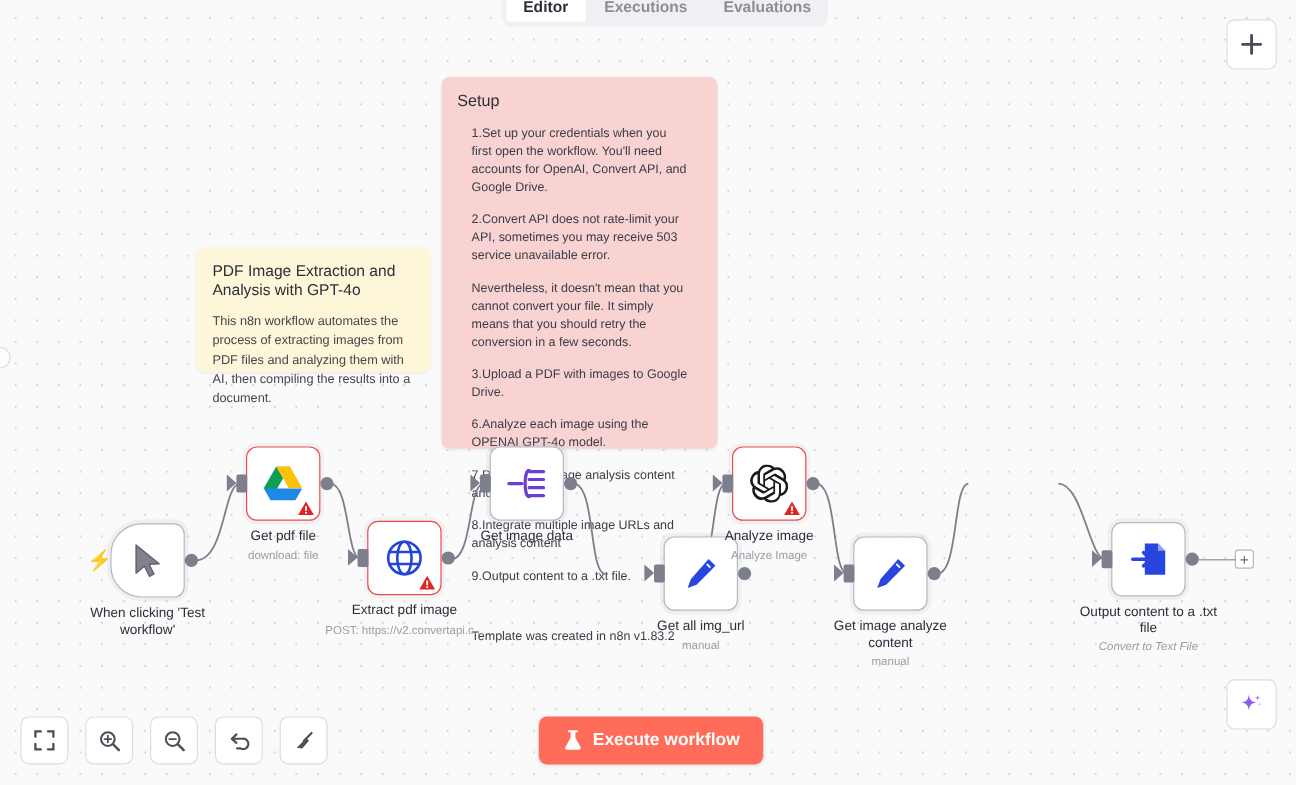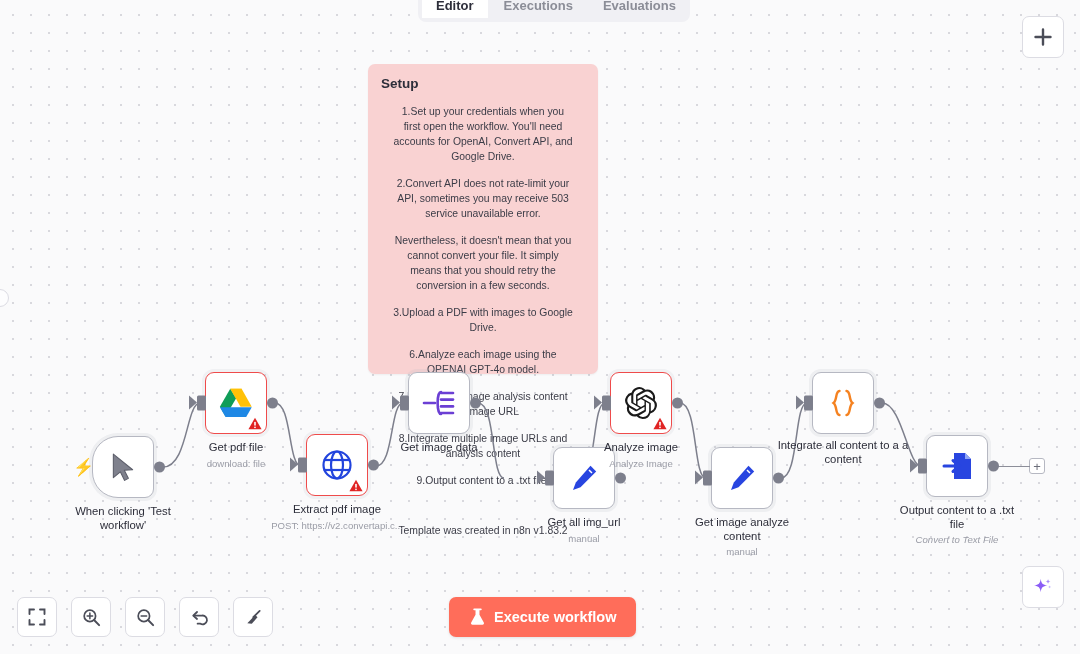--- a/index.html
+++ b/index.html
@@ -42,25 +42,25 @@
 
   
   .note {
     position: absolute;
     border-radius: 7px;
     padding: 12px 13px;
     box-shadow: 0 1px 2px rgba(0,0,0,.05);
     z-index: 5;
   }
   .note-title {
-    font-size: 13px; font-weight: 700; color: #2d2e3a;
+    font-size: 13px; font-weight: 400; color: #2d2e3a;
     margin-bottom: 9px; line-height: 1.25;
   }
   .note-body { font-size: 10.6px; line-height: 1.52; color: #3b3c47; }
-  .note-body p { margin: 12px; text-align: center; }
+  .note-body p { margin: 12px; }
 
   #note-yellow {
     left: 164px; top: 206px; width: 195px; height: 104px;
     background: #fdf6d9;
   }
   #note-yellow .note-body { color: #45464f; }
 
   #note-pink {
     left: 368px; top: 64px; width: 230px; height: 310px;
     background: #f9d2d2;
@@ -197,20 +197,24 @@
     background: #fdfdfe; z-index: 20;
   }
 </style>
 </head>
 <body>
 
 <div id="canvas">
 
   <div id="left-handle"></div>
 
+  <div class="note" id="note-yellow">
+    <div class="note-title">PDF Image Extraction and Analysis with GPT-4o</div>
+    <div class="note-body">This n8n workflow automates the process of extracting images from PDF files and analyzing them with AI, then compiling the results into a document.</div>
+  </div>
 
   <div class="note" id="note-pink">
     <div class="note-title">Setup</div>
     <div class="note-body">
       <p>1.Set up your credentials when you first open the workflow. You'll need accounts for OpenAI, Convert API, and Google Drive.</p>
       <p>2.Convert API does not rate-limit your API, sometimes you may receive 503 service unavailable error.</p>
       <p>Nevertheless, it doesn't mean that you cannot convert your file. It simply means that you should retry the conversion in a few seconds.</p>
       <p>3.Upload a PDF with images to Google Drive.</p>
       <p>6.Analyze each image using the OPENAI GPT-4o model.</p>
       <p>7.Retrieve all image analysis content and image URL</p>
@@ -353,31 +357,20 @@
         <path d="M21.5 2.8 L27.2 8.5 L11.5 24.2 L4 27 L6.8 19.5 Z" fill="#2845e0"></path>
         <path d="M20 7 L23 10" stroke="#fff" stroke-width="1.5"></path>
       </svg>
       <div class="port port-in"></div>
       <div class="port port-out"></div>
     </div>
     <div class="node-label">Get image analyze content</div>
     <div class="node-sub" style="top:99px;">manual</div>
   </div>
 
-  <div class="node" style="left:812px; top:372px;">
-    <div class="node-box">
-      <svg width="34" height="34" viewBox="0 0 34 34">
-        <path d="M13.5 5 C 9 5.5, 11.5 14, 7.5 17 C 11.5 20, 9 28.5, 13.5 29" fill="none" stroke="#f58220" stroke-width="2.4" stroke-linecap="round"></path>
-        <path d="M20.5 5 C 25 5.5, 22.5 14, 26.5 17 C 22.5 20, 25 28.5, 20.5 29" fill="none" stroke="#f58220" stroke-width="2.4" stroke-linecap="round"></path>
-      </svg>
-      <div class="port port-in"></div>
-      <div class="port port-out"></div>
-    </div>
-    <div class="node-label" style="width:150px; top:66px;">Integrate all content to a a content</div>
-  </div>
 
   <div class="node" style="left:926px; top:435px;">
     <div class="node-box">
       <svg width="32" height="32" viewBox="0 0 32 32">
         <path d="M13 3 H24 L30 9 V29 H13 Z" fill="#2845e0"></path>
         <path d="M24 3 L30 9 H24 Z" fill="#8fa5f5"></path>
         <path d="M3 16 H17 M12 10.5 L18.5 16 L12 21.5" fill="none" stroke="#2845e0" stroke-width="3" stroke-linecap="round" stroke-linejoin="round"></path>
         <path d="M3 16 H17 M12 10.5 L18.5 16 L12 21.5" fill="none" stroke="#ffffff" stroke-width="1.2" stroke-linecap="round" stroke-linejoin="round" opacity="0"></path>
       </svg>
       <div class="port port-in"></div>

